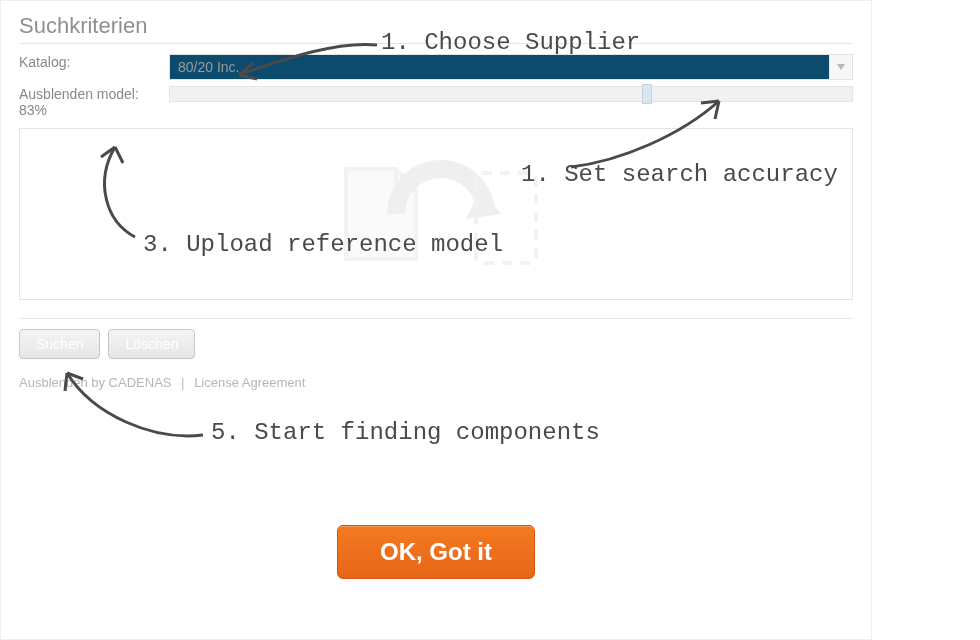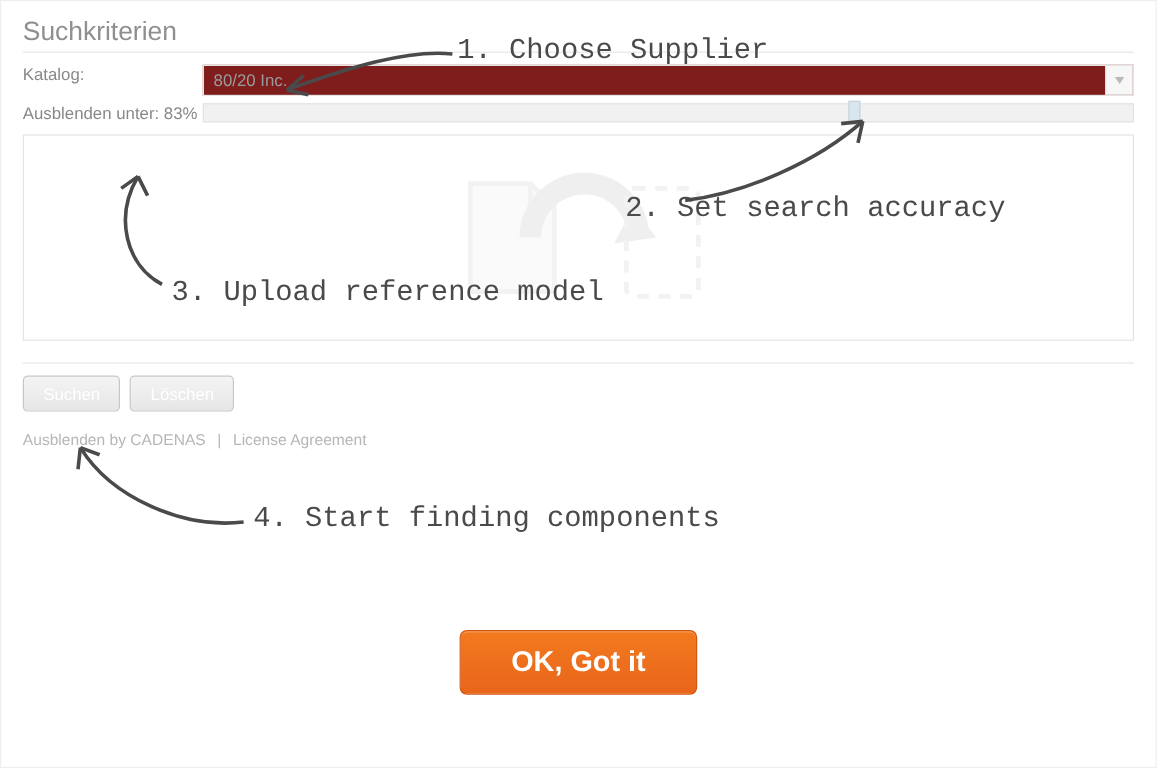--- a/index.html
+++ b/index.html
@@ -1,21 +1,21 @@
 <!DOCTYPE html>
 <html><head>
 <meta charset="utf-8">
 <style>
   html,body{margin:0;padding:0;width:980px;height:640px;font-family:"Segoe UI",Arial,sans-serif;background:#fff;color:#777;}
-  .page{position:relative;width:964px;height:640px;box-sizing:border-box;border:1px solid #eee;padding:4px 18px 18px 18px;}
+  .page{position:relative;width:872px;height:640px;box-sizing:border-box;border:1px solid #eee;padding:4px 18px 18px 18px;}
   .title{font-size:22px;color:#8f8f8f;font-weight:400;margin:8px 0 4px 0;}
   hr.sep{border:none;border-top:1px solid #e6e6e6;margin:4px 0 10px 0;}
   .row{display:flex;align-items:flex-start;margin-bottom:6px;font-size:14px;color:#888;}
   .label{width:150px;flex:0 0 150px;}
-  .select{flex:1;display:flex;align-items:center;border:1px solid #e4e4e4;height:24px;background:#7f1d1d;}
+  .select{flex:1;display:flex;align-items:center;border:1px solid #e4e4e4;height:24px;background:#0c4a6e;}
   .select .val{flex:1;padding:0 8px;color:#9a9a9a;}
   .select .caret{width:22px;height:100%;display:flex;align-items:center;justify-content:center;border-left:1px solid #e4e4e4;background:#f7f7f7;}
   .range{flex:1;position:relative;height:14px;background:#f1f1f1;border:1px solid #e4e4e4;}
   .range .handle{position:absolute;top:-3px;left:70%;width:8px;height:18px;background:#d8e6ef;border:1px solid #c8d4dd;transform:translateX(-50%);}
   .uploadbox{margin-top:10px;border:1px solid #e4e4e4;}
   .uploadbar{display:flex;align-items:center;background:linear-gradient(#f7f7f7,#eaeaea);border-bottom:1px solid #e4e4e4;padding:0;}
   .filebtn{display:inline-flex;align-items:center;gap:6px;font-size:12px;color:#9a9a9a;padding:6px 12px;border:1px solid #d8d8d8;border-radius:2px;margin:4px;background:linear-gradient(#fdfdfd,#efefef);cursor:pointer;}
   .dropzone{height:170px;display:flex;align-items:center;justify-content:center;}
   .dropzone svg{opacity:.35;}
   .btnrow{display:flex;gap:8px;margin-top:4px;}
@@ -43,21 +43,21 @@
       <div class="caret">
         <svg width="8" height="6" viewBox="0 0 8 6">
             <path d="M0 0 L8 0 L4 6 Z" fill="#b8b8b8"></path>
           </svg>
       </div>
     </div>
   </div>
 
   <div class="row">
     <div class="label">
-      <span>Ausblenden unter:</span>
+      <span>Ausblenden model:</span>
       <span>83%</span>
     </div>
     <div class="range">
       <div class="handle"></div>
     </div>
   </div>
 
   <div class="uploadbox">
     <div class="dropzone">
       <svg width="220" height="110" viewBox="0 0 220 110">
@@ -88,31 +88,31 @@
   <div class="cta">
     <button>OK, Got it</button>
   </div>
 
   <div class="anno" style="left:380px;top:28px;">1. Choose Supplier</div>
   <svg class="arrow" style="left:228px;top:36px;" width="150" height="50">
     <path d="M148 8 C110 4 60 20 10 38" fill="none" stroke="#4a4a4a" stroke-width="3"></path>
     <path d="M10 38 L24 26 M10 38 L28 42" fill="none" stroke="#4a4a4a" stroke-width="3"></path>
   </svg>
 
-  <div class="anno" style="left:520px;top:160px;">2. Set search accuracy</div>
+  <div class="anno" style="left:520px;top:160px;">1. Set search accuracy</div>
   <svg class="arrow" style="left:560px;top:94px;" width="170" height="80">
     <path d="M10 72 C60 66 120 40 158 6" fill="none" stroke="#4a4a4a" stroke-width="3"></path>
     <path d="M158 6 L140 8 M158 6 L154 24" fill="none" stroke="#4a4a4a" stroke-width="3"></path>
   </svg>
 
   <div class="anno" style="left:142px;top:230px;">3. Upload reference model</div>
   <svg class="arrow" style="left:64px;top:140px;" width="120" height="100">
     <path d="M70 96 C40 80 30 40 50 6" fill="none" stroke="#4a4a4a" stroke-width="3"></path>
     <path d="M50 6 L36 16 M50 6 L58 22" fill="none" stroke="#4a4a4a" stroke-width="3"></path>
   </svg>
 
-  <div class="anno" style="left:210px;top:418px;">4. Start finding components</div>
+  <div class="anno" style="left:210px;top:418px;">5. Start finding components</div>
   <svg class="arrow" style="left:52px;top:364px;" width="160" height="80">
     <path d="M150 70 C100 76 40 50 14 8" fill="none" stroke="#4a4a4a" stroke-width="3"></path>
     <path d="M14 8 L12 26 M14 8 L30 14" fill="none" stroke="#4a4a4a" stroke-width="3"></path>
   </svg>
 
 </div>
 
 </body></html>

